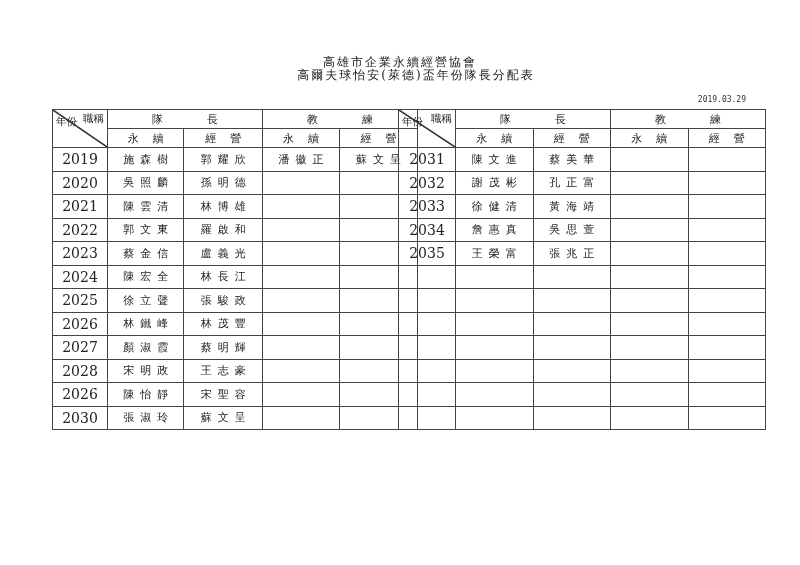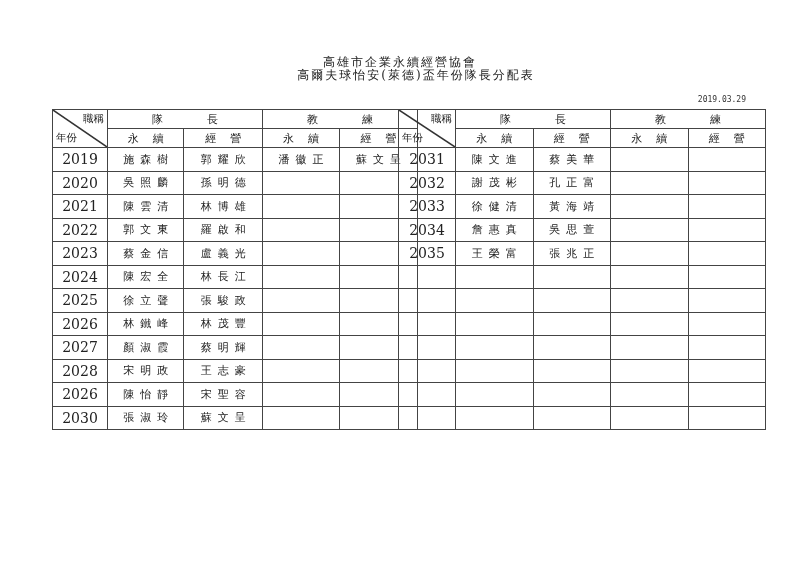--- a/index.html
+++ b/index.html
@@ -32,21 +32,21 @@
   table.grid tr.data td { height: 22.5px; }
   table.grid tr.data td.yr { font-size: 14px; }
   table.grid td.name { letter-spacing: 6px; padding-left: 6px; }
   table.grid td.grp { letter-spacing: 44px; padding-left: 44px; }
   table.grid td.sub { letter-spacing: 14px; padding-left: 14px; margin-top: 23px; }
   table.grid td.diag { position: relative; }
   .diag-line {
     position: absolute; left: 0; top: 0; width: 100%; height: 100%;
   }
   .diag-top { position: absolute; right: 3px; top: 2px; font-size: 10.5px; }
-  .diag-bot { position: absolute; left: 3px; bottom: 2px; font-size: 10.5px; }
+  .diag-bot { position: absolute; left: 3px; bottom: 18px; font-size: 10.5px; }
   #tbl-left { left: 52px; }
   #tbl-right { left: 398px; }
 </style>
 </head>
 <body>
 
 <div class="title t1">高雄市企業永續經營協會</div>
 <div class="title t2">高爾夫球怡安(萊德)盃年份隊長分配表</div>
 <div class="date">2019.03.29</div>
 

